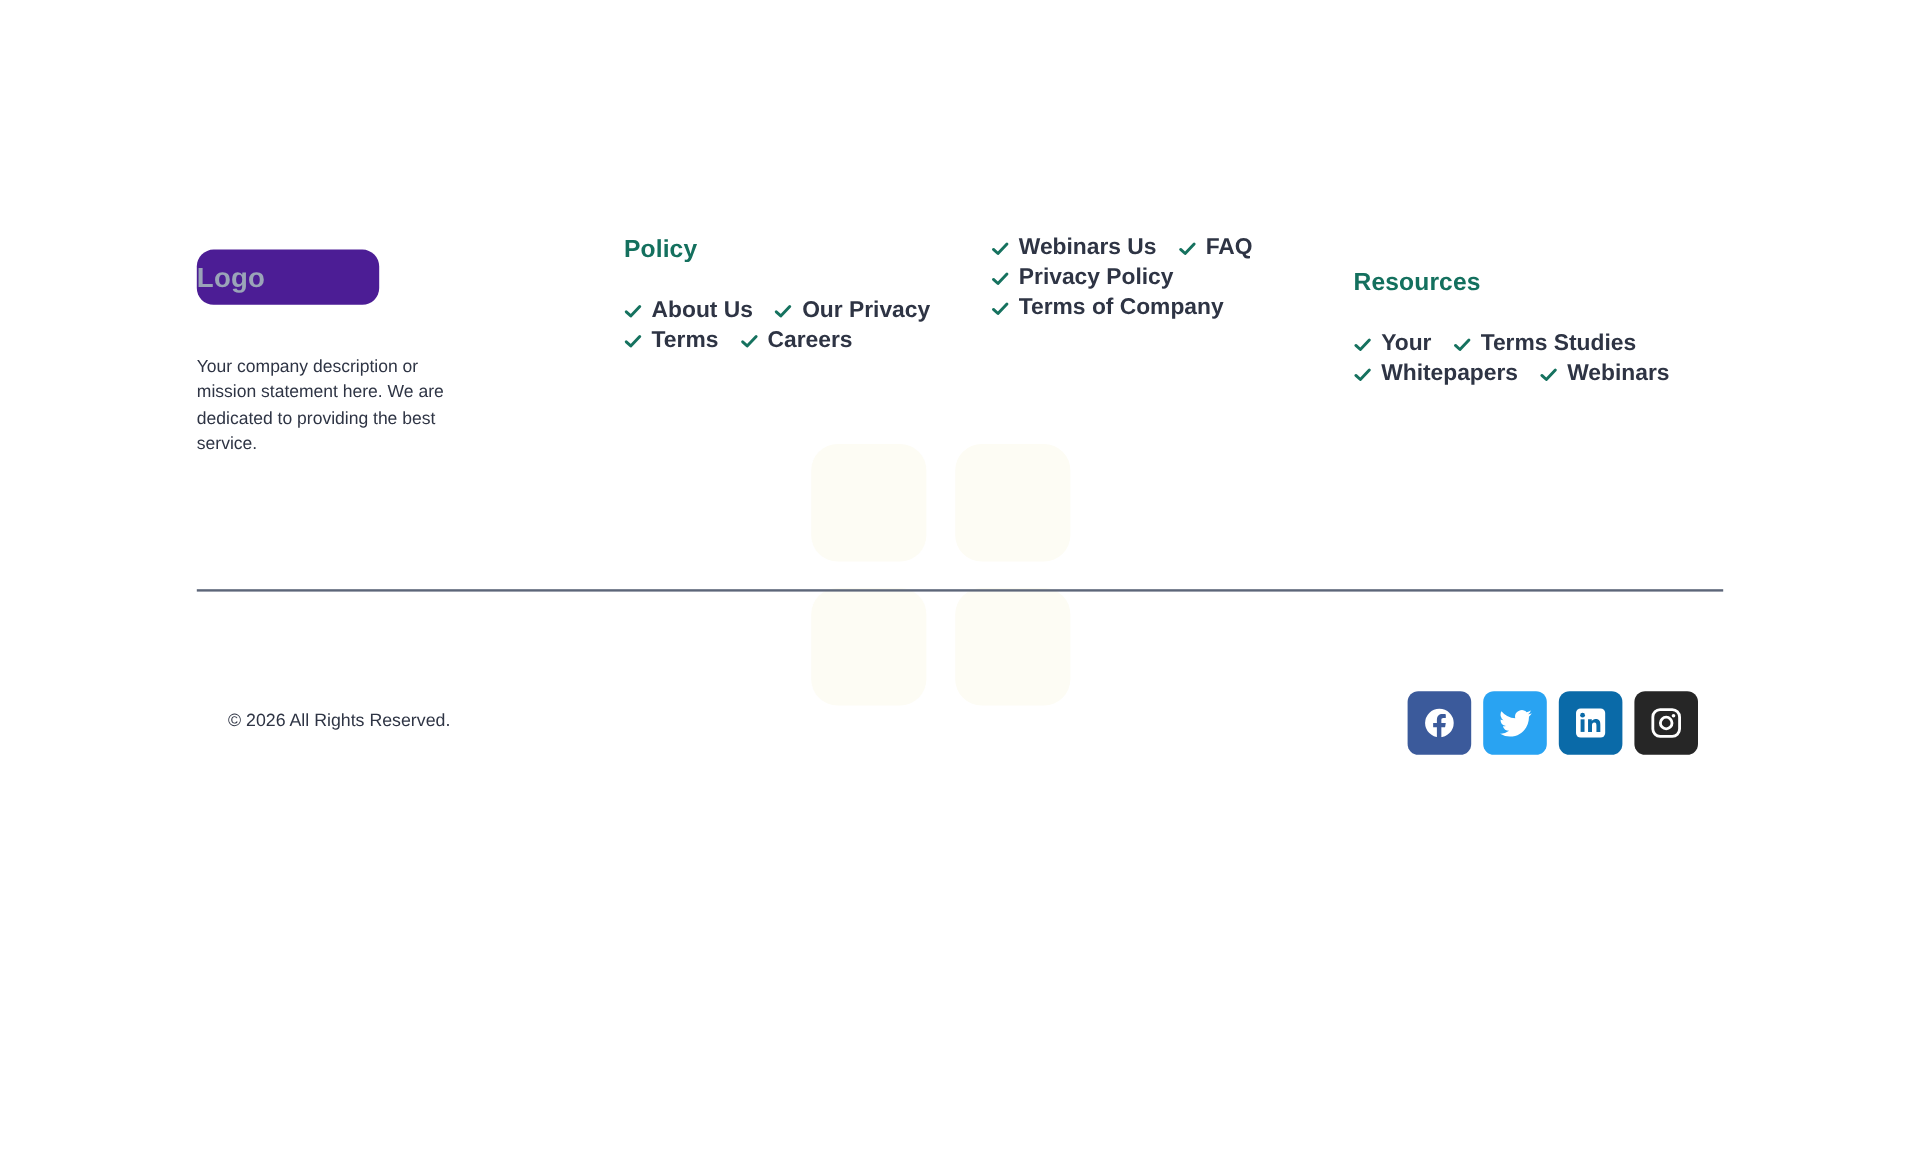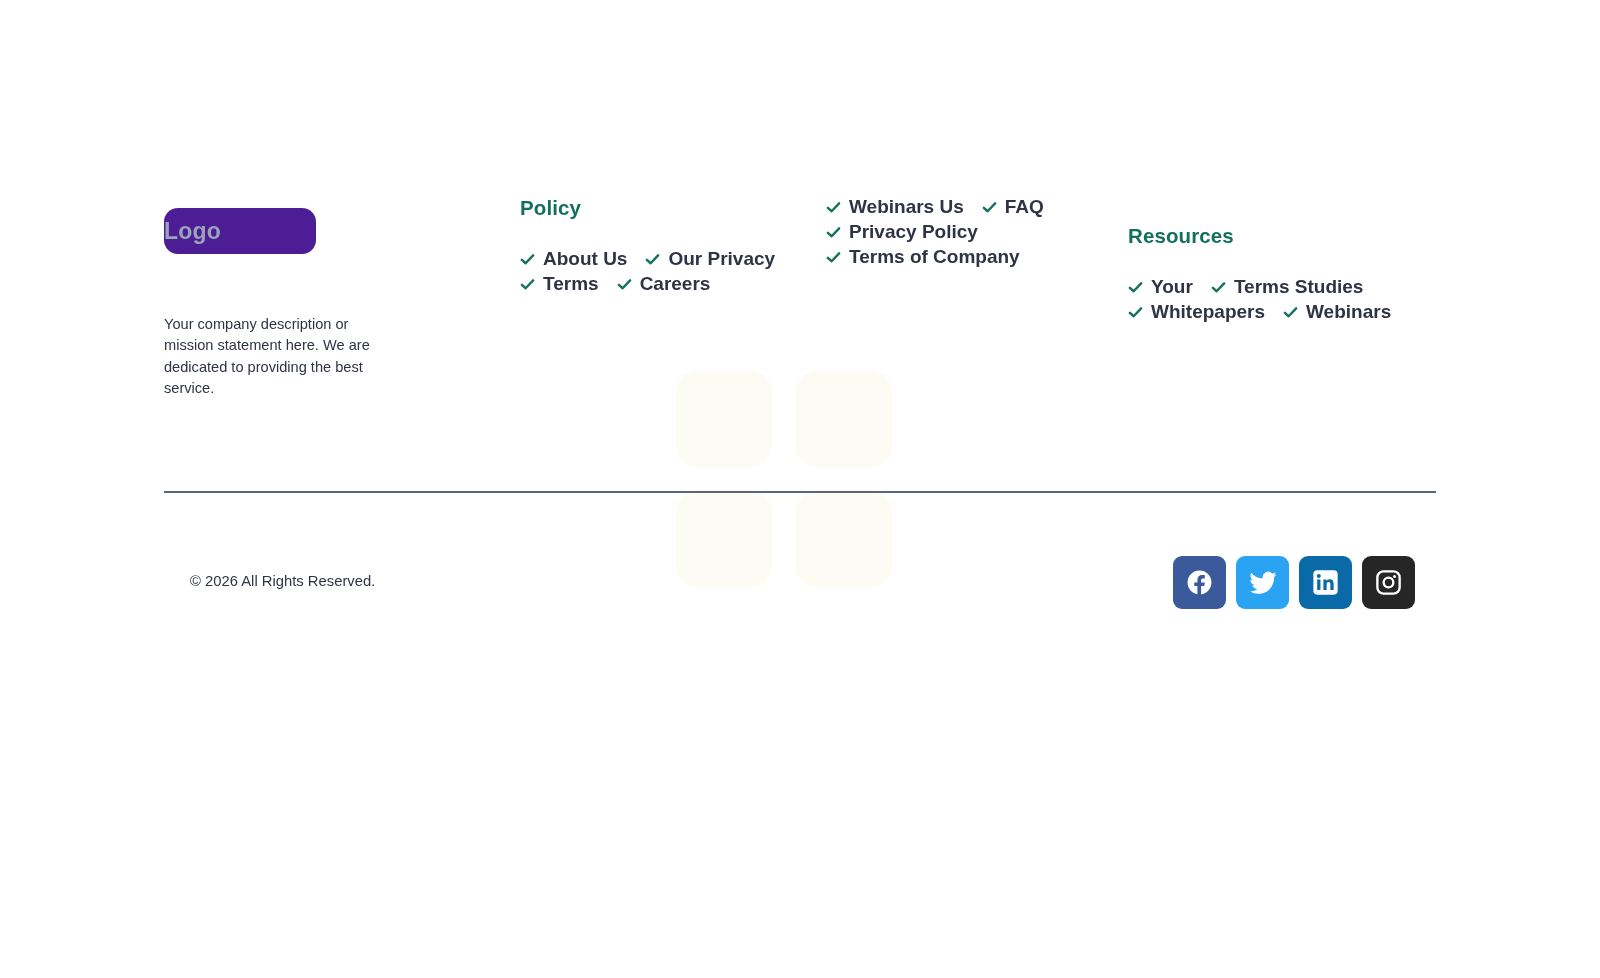--- a/index.html
+++ b/index.html
@@ -71,21 +71,21 @@
     margin-top: 12px;
   }
   .logo-text {
     font-size: 23px;
     font-weight: 700;
     color: #9aa4b8;
     letter-spacing: 0.2px;
   }
 
   .brand-desc {
-    margin-top: 60px;
+    margin-top: 42px;
     width: 212px;
     font-size: 14.6px;
     line-height: 21.4px;
     color: #2e3444;
   }
 
   .col-title {
     font-size: 20.5px;
     font-weight: 700;
     color: #14705e;
@@ -130,21 +130,21 @@
     top: 491px;
     width: 1272px;
     height: 2px;
     background: #5d6679;
   }
 
   
   .footer-bottom {
     position: absolute;
     left: 164px;
-    top: 512px;
+    top: 532px;
     width: 1272px;
     height: 120px;
   }
   .copyright {
     position: absolute;
     left: 26px;
     top: 61px;
     font-size: 14.8px;
     color: #2e3444;
   }

